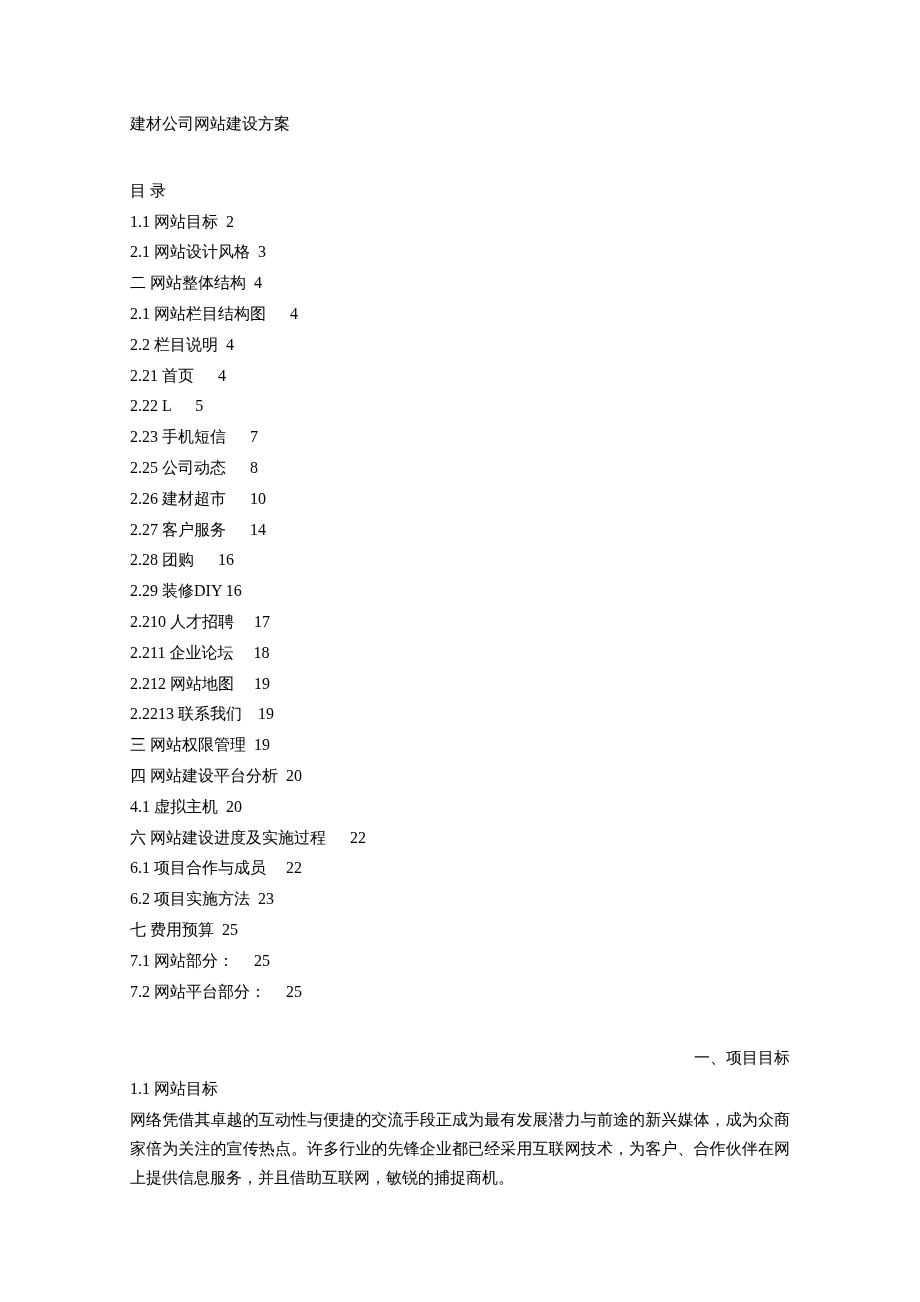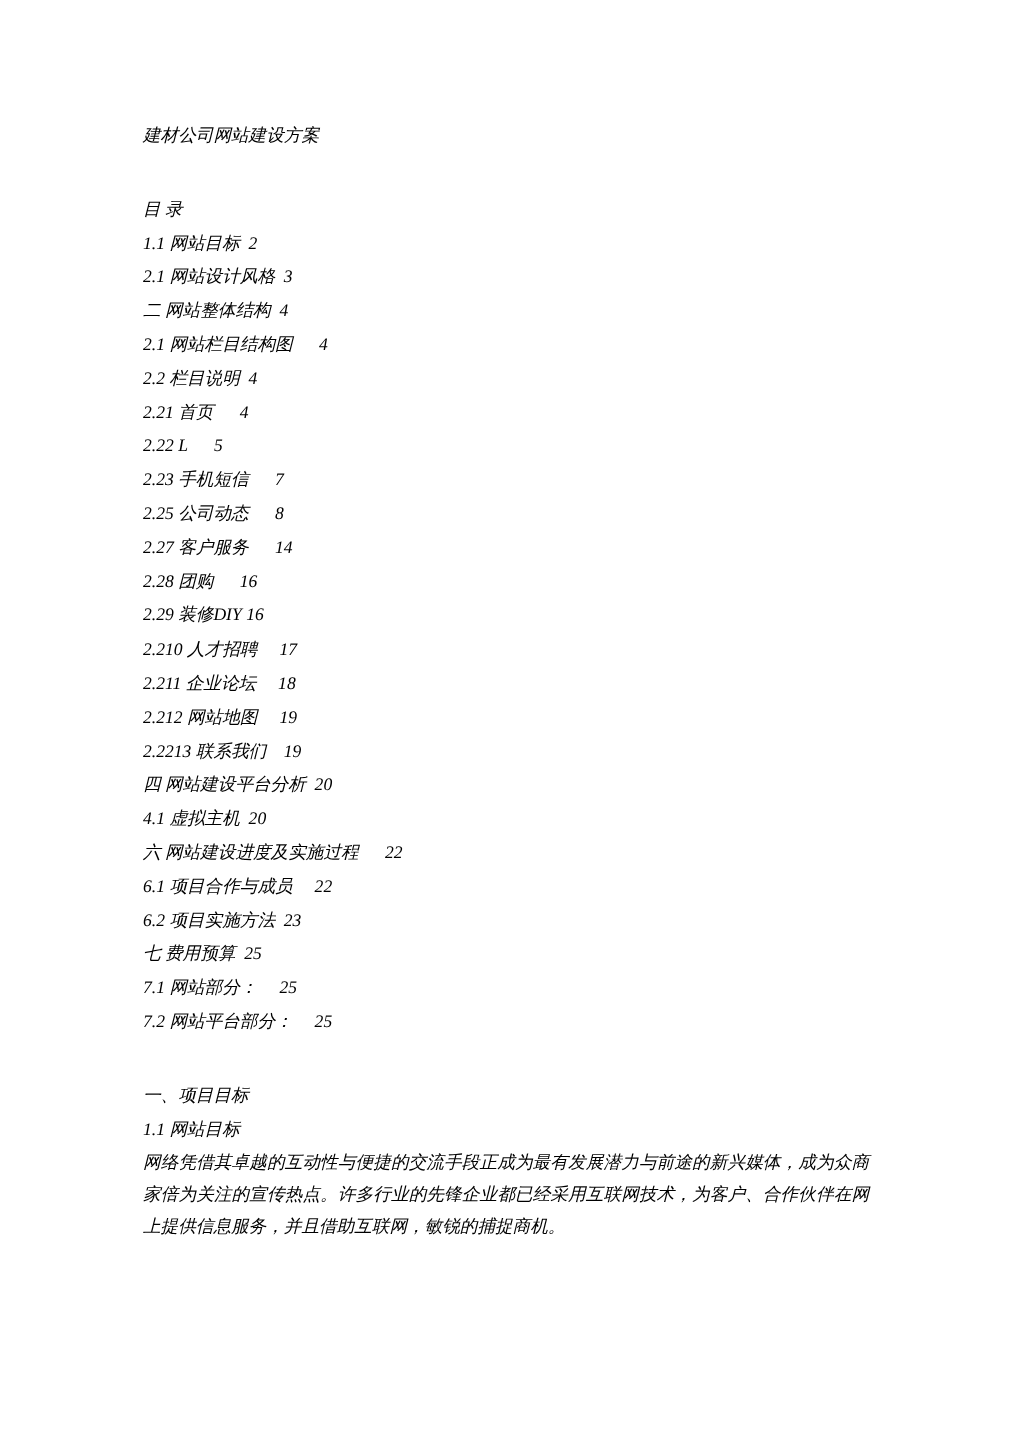--- a/index.html
+++ b/index.html
@@ -1,19 +1,18 @@
 <!DOCTYPE html>
 <html><head>
   <meta charset="utf-8">
   <style>
     * {
       margin: 0;
       padding: 0;
       box-sizing: border-box;
-      font-style: italic;
     }
     body {
       font-family: "SimSun", "宋体", serif;
       font-size: 16px;
       line-height: 1.8;
       color: #000;
       background: #fff;
       width: 920px;
       padding: 110px 130px 60px 130px;
     }
@@ -23,20 +22,21 @@
     .toc-header {
       margin-bottom: 2px;
     }
     .toc-item {
       white-space: pre;
       margin-bottom: 2px;
     }
     .section-heading {
       margin-top: 38px;
       margin-bottom: 2px;
+      text-align: right;
     }
     .section-sub {
       margin-bottom: 2px;
     }
     .body-para {
       text-align: justify;
       margin-bottom: 2px;
     }
   </style>
 </head>
@@ -49,27 +49,29 @@
 <div id="toc-container">
     <div class="toc-item">1.1 网站目标  2</div>
     <div class="toc-item">2.1 网站设计风格  3</div>
     <div class="toc-item">二 网站整体结构  4</div>
     <div class="toc-item">2.1 网站栏目结构图      4</div>
     <div class="toc-item">2.2 栏目说明  4</div>
     <div class="toc-item">2.21 首页      4</div>
     <div class="toc-item">2.22 L      5</div>
     <div class="toc-item">2.23 手机短信      7</div>
     <div class="toc-item">2.25 公司动态      8</div>
+    <div class="toc-item">2.26 建材超市      10</div>
     <div class="toc-item">2.27 客户服务      14</div>
     <div class="toc-item">2.28 团购      16</div>
     <div class="toc-item">2.29 装修DIY 16</div>
     <div class="toc-item">2.210 人才招聘     17</div>
     <div class="toc-item">2.211 企业论坛     18</div>
     <div class="toc-item">2.212 网站地图     19</div>
     <div class="toc-item">2.2213 联系我们    19</div>
+    <div class="toc-item">三 网站权限管理  19</div>
     <div class="toc-item">四 网站建设平台分析  20</div>
     <div class="toc-item">4.1 虚拟主机  20</div>
     <div class="toc-item">六 网站建设进度及实施过程      22</div>
     <div class="toc-item">6.1 项目合作与成员     22</div>
     <div class="toc-item">6.2 项目实施方法  23</div>
     <div class="toc-item">七 费用预算  25</div>
     <div class="toc-item">7.1 网站部分：     25</div>
     <div class="toc-item">7.2 网站平台部分：     25</div>
   </div>
 

